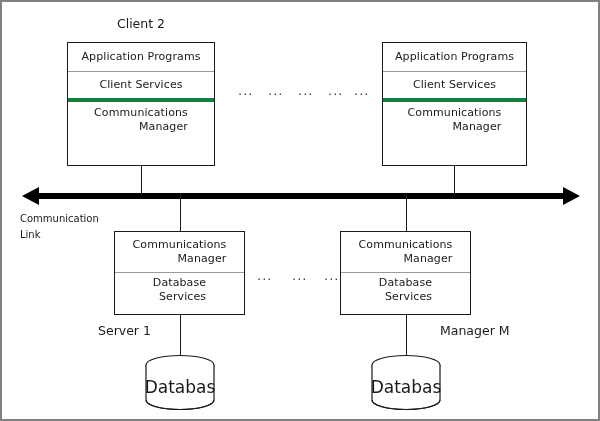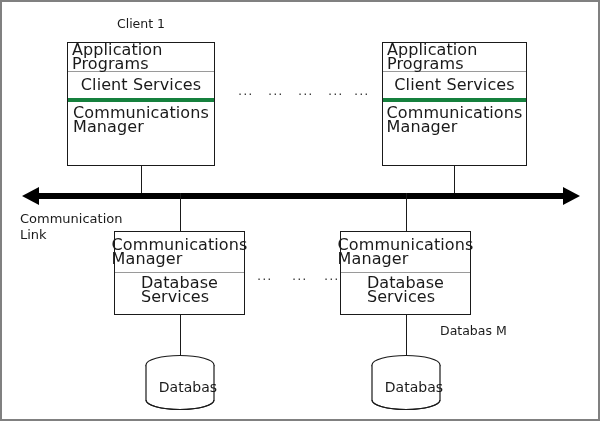--- a/index.html
+++ b/index.html
@@ -24,41 +24,41 @@
     border:1px solid #1a1a1a;
     background:#ffffff;
     display:flex;
     flex-direction:column;
   }
   .cell{
     box-sizing:border-box;
     display:flex;
     align-items:center;
     justify-content:center;
-    text-align:left;
-    font-size:16px;
+    text-align:right;
+    font-size:11px;
     line-height:14px;
     letter-spacing:.1px;
     padding:0 4px;
     white-space:pre-line;
   }
   .cell.divline{border-bottom:4px solid #15803d;}
   .cell.divline-grey{border-bottom:1px solid #9a9a9a;}
 
   
   .nodetitle{
     position:absolute;
     font-size:12.5px;
     line-height:15px;
     text-align:center;
     white-space:nowrap;
   }
   .sidelabel{
     position:absolute;
-    font-size:13px;
+    font-size:10px;
     line-height:16px;
     white-space:pre-line;
   }
 
   
   .vline{
     position:absolute;
     width:1px;
     background:#1a1a1a;
   }
@@ -88,32 +88,32 @@
   }
   .bus .head.left{border-right:17px solid #000000;}
   .bus .head.right{border-left:17px solid #000000;}
 
   
   .cylinder{position:absolute;}
   .cylinder svg{display:block;}
   .cylinder .cyl-label{
     position:absolute;
     left:0;right:0;
-    text-align:right;
-    font-size:14px;
+    text-align:center;
+    font-size:17px;
     line-height:13px;
     white-space:nowrap;
   }
 </style>
 </head>
 <body>
 
 <div id="canvas">
 
-  <div class="nodetitle" style="left:65px;top:14px;width:148px;">Client 1</div>
+  <div class="nodetitle" style="left:65px;top:14px;width:148px;">Client 2</div>
 
   <div class="stackbox" style="left:65px;top:40px;width:148px;height:124px;">
     <div class="cell divline-grey" style="height:29px;">Application Programs</div>
     <div class="cell divline" style="height:30px;">Client Services</div>
     <div class="cell" style="height:63px;align-items:flex-start;padding-top:4px;">Communications
 Manager</div>
   </div>
 
   <div class="vline" style="left:139px;top:164px;height:32px;"></div>
 
@@ -144,37 +144,38 @@
 
   <div class="vline" style="left:178px;top:191px;height:38px;"></div>
 
   <div class="stackbox" style="left:112px;top:229px;width:131px;height:84px;">
     <div class="cell divline-grey" style="height:42px;">Communications
 Manager</div>
     <div class="cell" style="height:41px;align-items:flex-start;padding-top:3px;">Database
 Services</div>
   </div>
 
+  <div class="nodetitle" style="left:96px;top:321px;width:70px;text-align:left;">Server 1</div>
 
   <div class="vline" style="left:178px;top:313px;height:42px;"></div>
 
   <div class="dots" style="left:255px;top:267px;">...</div>
   <div class="dots" style="left:290px;top:267px;">...</div>
   <div class="dots" style="left:322px;top:267px;">...</div>
 
   <div class="vline" style="left:404px;top:191px;height:38px;"></div>
 
   <div class="stackbox" style="left:338px;top:229px;width:131px;height:84px;">
     <div class="cell divline-grey" style="height:42px;">Communications
 Manager</div>
     <div class="cell" style="height:41px;align-items:flex-start;padding-top:3px;">Database
 Services</div>
   </div>
 
-  <div class="nodetitle" style="left:438px;top:321px;width:80px;text-align:left;">Databas M</div>
+  <div class="nodetitle" style="left:438px;top:321px;width:80px;text-align:left;">Manager M</div>
 
   <div class="vline" style="left:404px;top:313px;height:42px;"></div>
 
   <div class="cylinder" style="left:141px;top:352px;width:74px;height:58px;">
     <svg width="74" height="58" viewBox="0 0 74 58">
       <ellipse cx="37" cy="11" rx="34" ry="9.5" fill="#ffffff" stroke="#1a1a1a" stroke-width="1.2"></ellipse>
       <path d="M3 11 L3 46 A34 9.5 0 0 0 71 46 L71 11" fill="#ffffff" stroke="#1a1a1a" stroke-width="1.2"></path>
       <path d="M3 46 A34 9.5 0 0 0 71 46" fill="none" stroke="#1a1a1a" stroke-width="1.2"></path>
     </svg>
     <div class="cyl-label" style="top:27px;">Databas</div>

